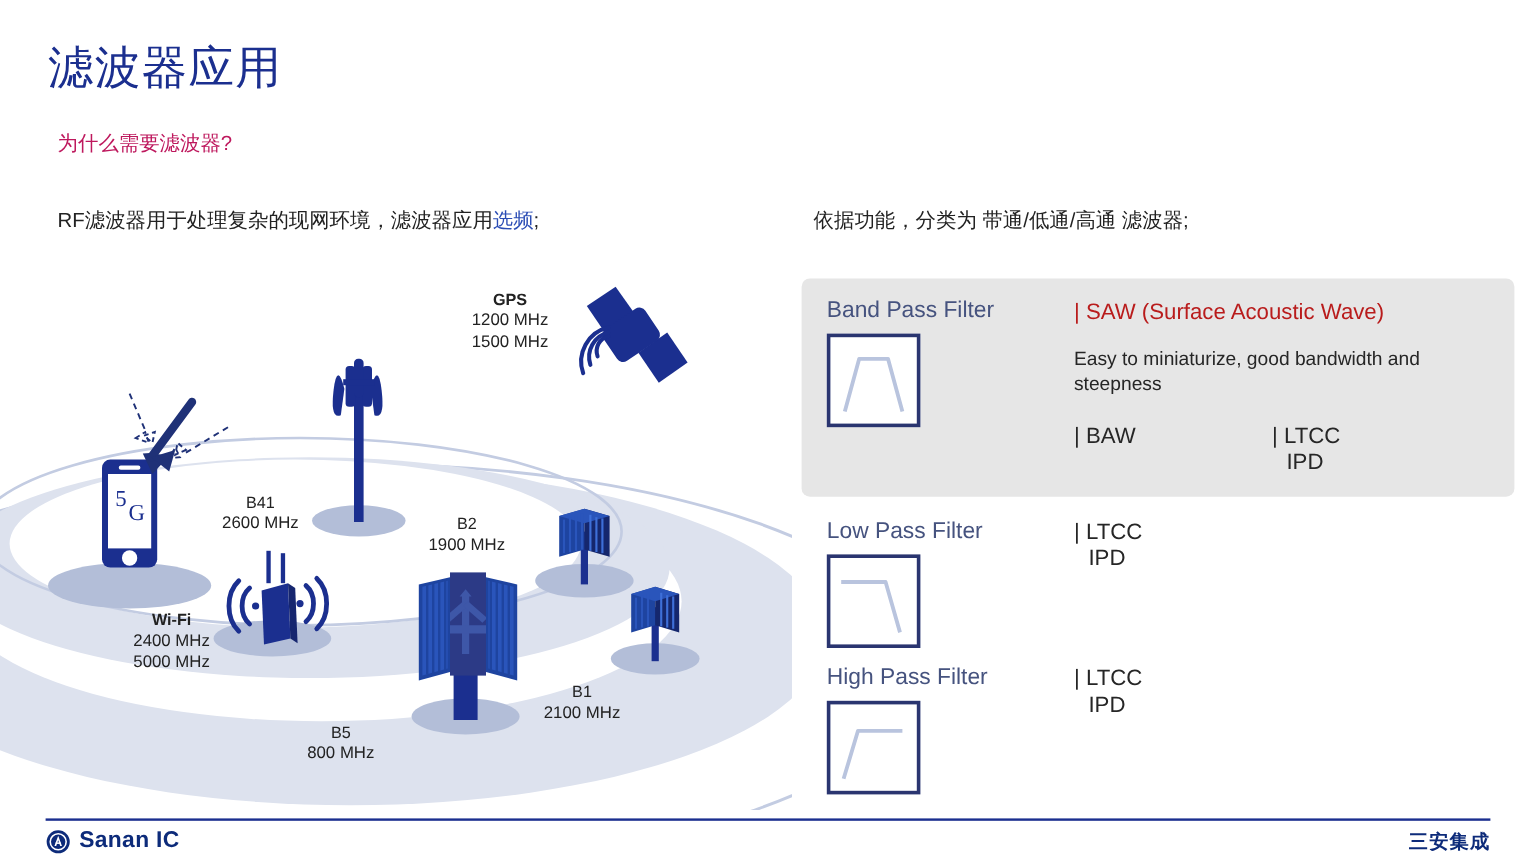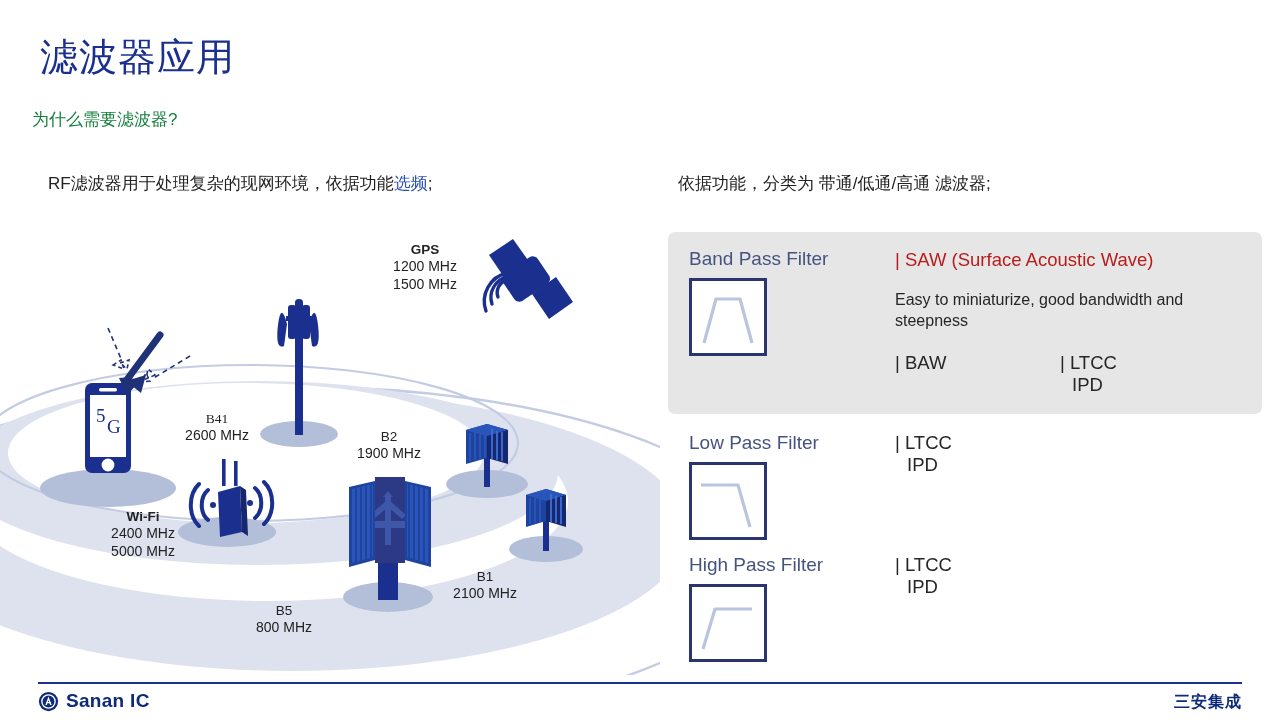--- a/index.html
+++ b/index.html
@@ -10,22 +10,22 @@
   }
   .slide{position:absolute;inset:0;}
 
   
   .title{
     position:absolute;left:40px;top:36px;
     font-size:38px;line-height:1.15;color:#1b2f8f;font-weight:400;
     letter-spacing:1px;
   }
   .subtitle{
-    position:absolute;left:32px;top:108px;
-    font-size:17px;color:#15803d;font-weight:400;
+    position:absolute;left:48px;top:108px;
+    font-size:17px;color:#be185d;font-weight:400;
   }
   .lead-left{
     position:absolute;left:48px;top:172px;
     font-size:17px;color:#222;white-space:nowrap;
   }
   .lead-left .hl{color:#2b4db5;}
   .lead-right{
     position:absolute;left:678px;top:172px;
     font-size:17px;color:#222;white-space:nowrap;
   }
@@ -77,21 +77,21 @@
 </style>
 </head>
 <body>
 
 <div class="slide">
 
   <div class="title">滤波器应用</div>
   <div class="subtitle">为什么需要滤波器?</div>
 
   <div class="lead-left">
-    <span>RF滤波器用于处理复杂的现网环境，依据功能</span><span class="hl">选频</span><span>;</span>
+    <span>RF滤波器用于处理复杂的现网环境，滤波器应用</span><span class="hl">选频</span><span>;</span>
   </div>
 
   <div class="lead-right">依据功能，分类为 带通/低通/高通 滤波器;</div>
 
   <div class="illus">
     <svg width="660" height="460" viewBox="0 0 660 460" xmlns="http://www.w3.org/2000/svg">
       <defs>
         <clipPath id="clipScene">
             <rect x="0" y="0" width="660" height="460"></rect>
           </clipPath>
@@ -244,21 +244,21 @@
       </g>
     </svg>
 
     <div class="ilabel" style="left:375px;top:26px;width:100px;">
       <span class="hd">GPS</span>
       <span class="fr">1200 MHz</span>
       <span class="fr">1500 MHz</span>
     </div>
 
     <div class="ilabel" style="left:167px;top:195px;width:100px;">
-      <span class="hd" style="font-weight:400;font-family:Liberation Serif, serif;">B41</span>
+      <span class="hd" style="font-weight:400;">B41</span>
       <span class="fr">2600 MHz</span>
     </div>
 
     <div class="ilabel" style="left:339px;top:213px;width:100px;">
       <span class="hd" style="font-weight:400;">B2</span>
       <span class="fr">1900 MHz</span>
     </div>
 
     <div class="ilabel" style="left:93px;top:293px;width:100px;">
       <span class="hd">Wi-Fi</span>

